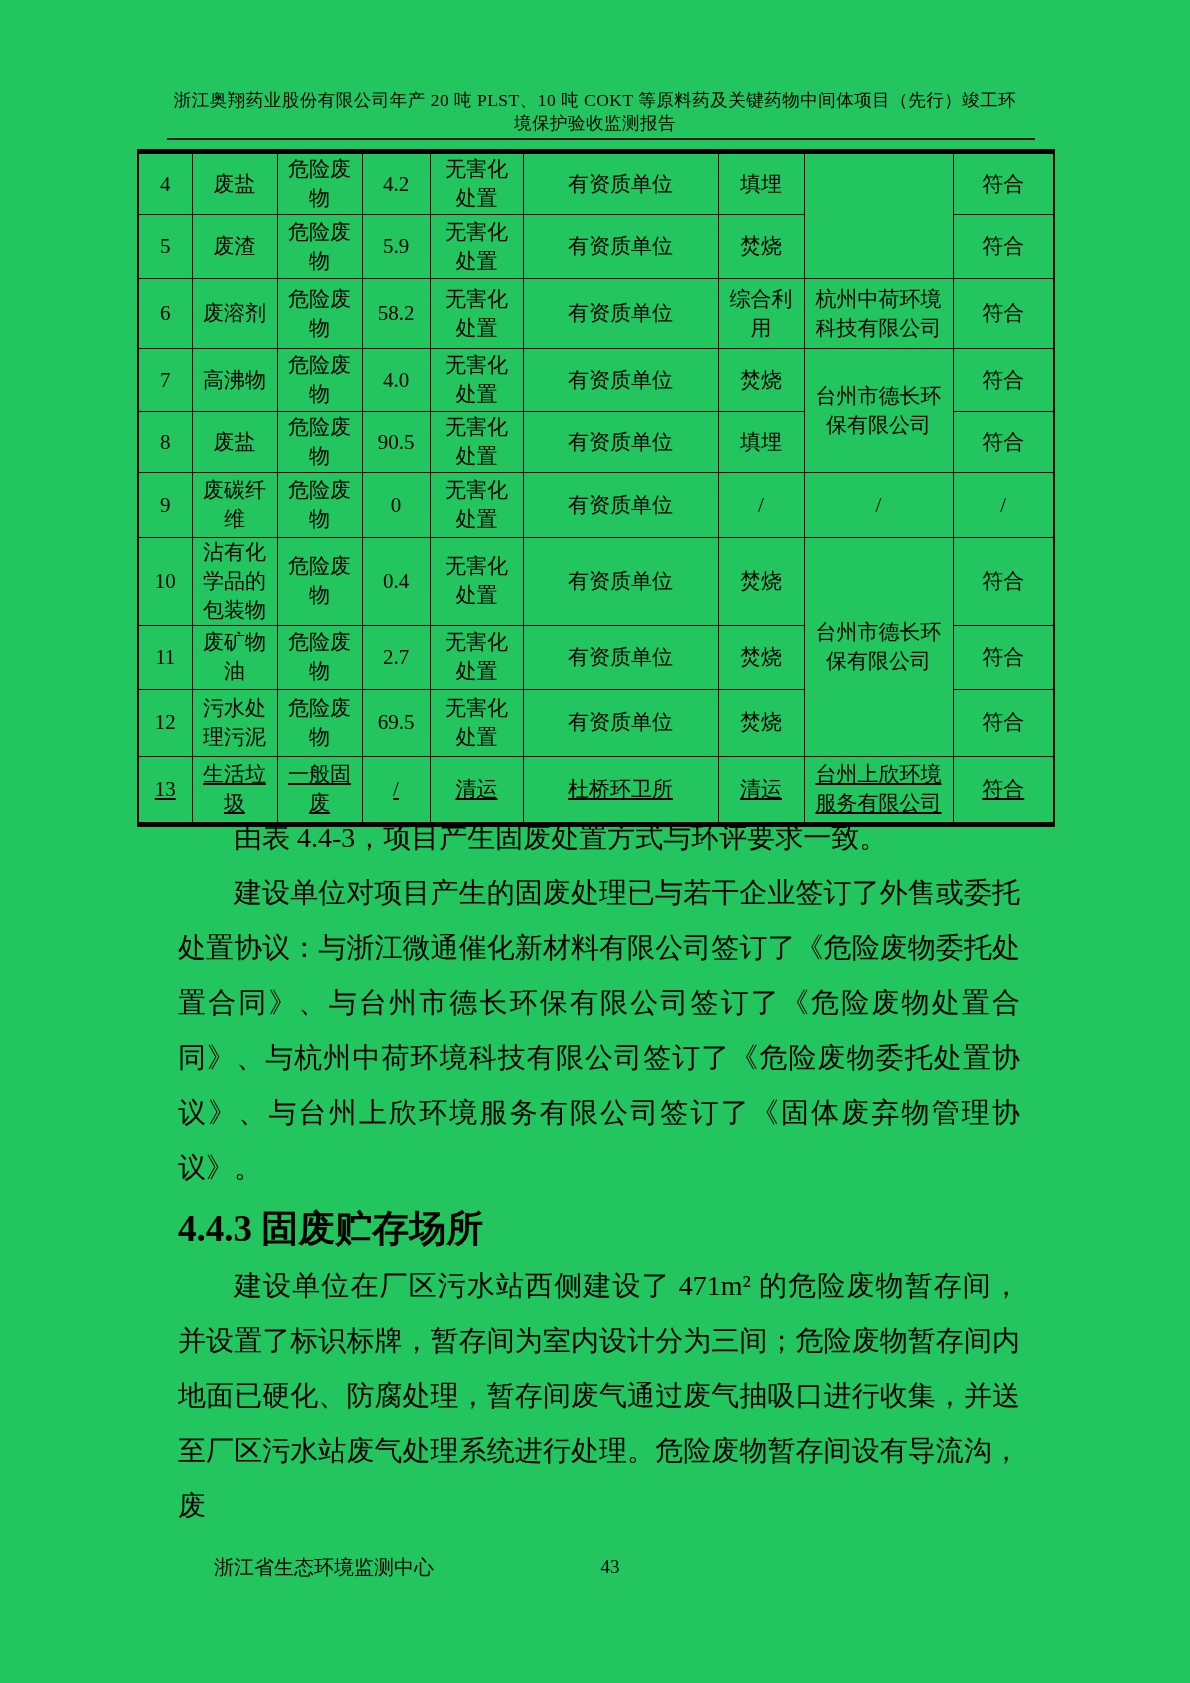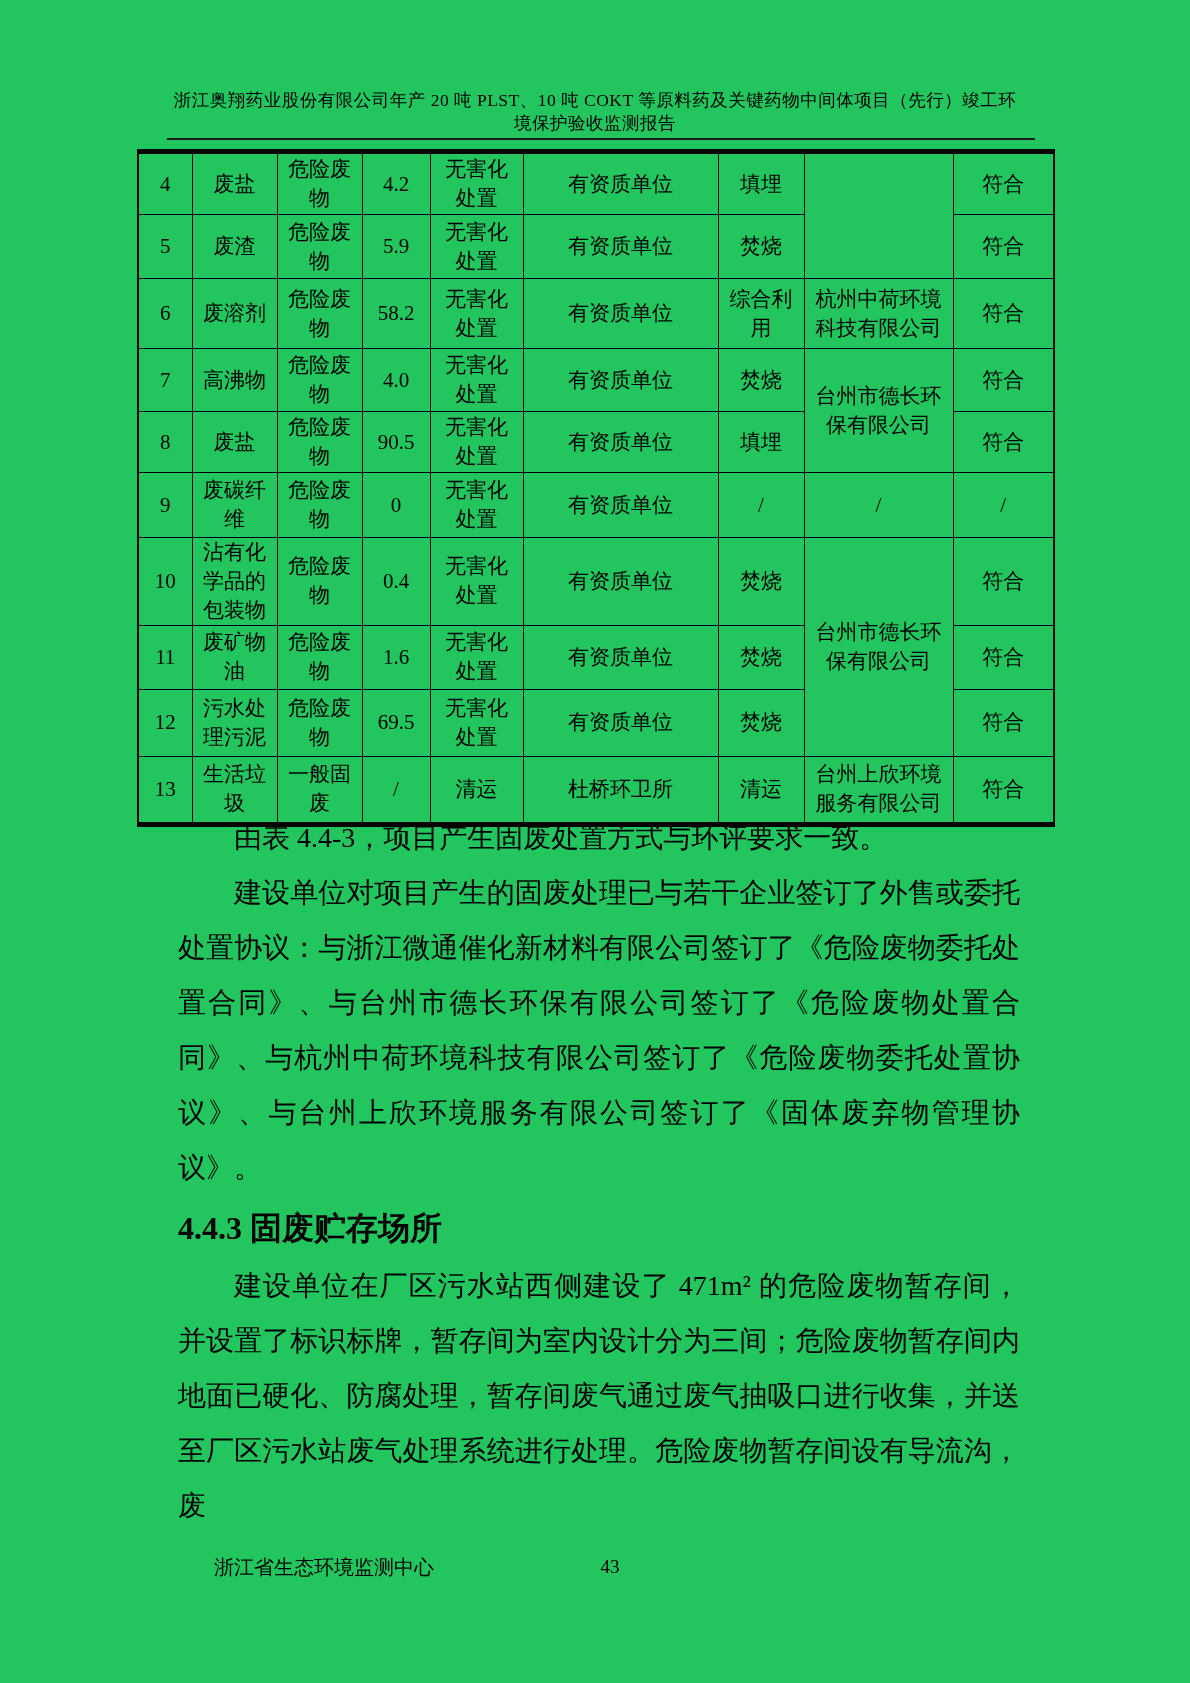--- a/index.html
+++ b/index.html
@@ -71,21 +71,21 @@
     font-size: 28px;
     line-height: 55px;
     text-align: justify;
   }
   .para {
     margin: 0;
     text-indent: 56px;
   }
   .section-heading {
     margin: 6px 0 2px 0;
-    font-size: 32px;
+    font-size: 37px;
     font-weight: bold;
     line-height: 55px;
     text-indent: 0;
     text-align: left;
   }
 
   
   .footer-org {
     position: absolute;
     top: 1554px;
@@ -204,37 +204,37 @@
           <td>有资质单位</td>
           <td>焚烧</td>
           <td rowspan="3">台州市德长环
 保有限公司</td>
           <td>符合</td>
         </tr>
         <tr style="height: 64px;">
           <td>11</td>
           <td>废矿物油</td>
           <td>危险废物</td>
-          <td>1.6</td>
+          <td>2.7</td>
           <td>无害化处置</td>
           <td>有资质单位</td>
           <td>焚烧</td>
           <td>符合</td>
         </tr>
         <tr style="height: 67px;">
           <td>12</td>
           <td>污水处理污泥</td>
           <td>危险废物</td>
           <td>69.5</td>
           <td>无害化处置</td>
           <td>有资质单位</td>
           <td>焚烧</td>
           <td>符合</td>
         </tr>
-        <tr style="height: 68px;">
+        <tr style="height: 68px; text-decoration: underline;">
           <td>13</td>
           <td>生活垃圾</td>
           <td>一般固废</td>
           <td>/</td>
           <td>清运</td>
           <td>杜桥环卫所</td>
           <td>清运</td>
           <td>台州上欣环境
 服务有限公司</td>
           <td>符合</td>

